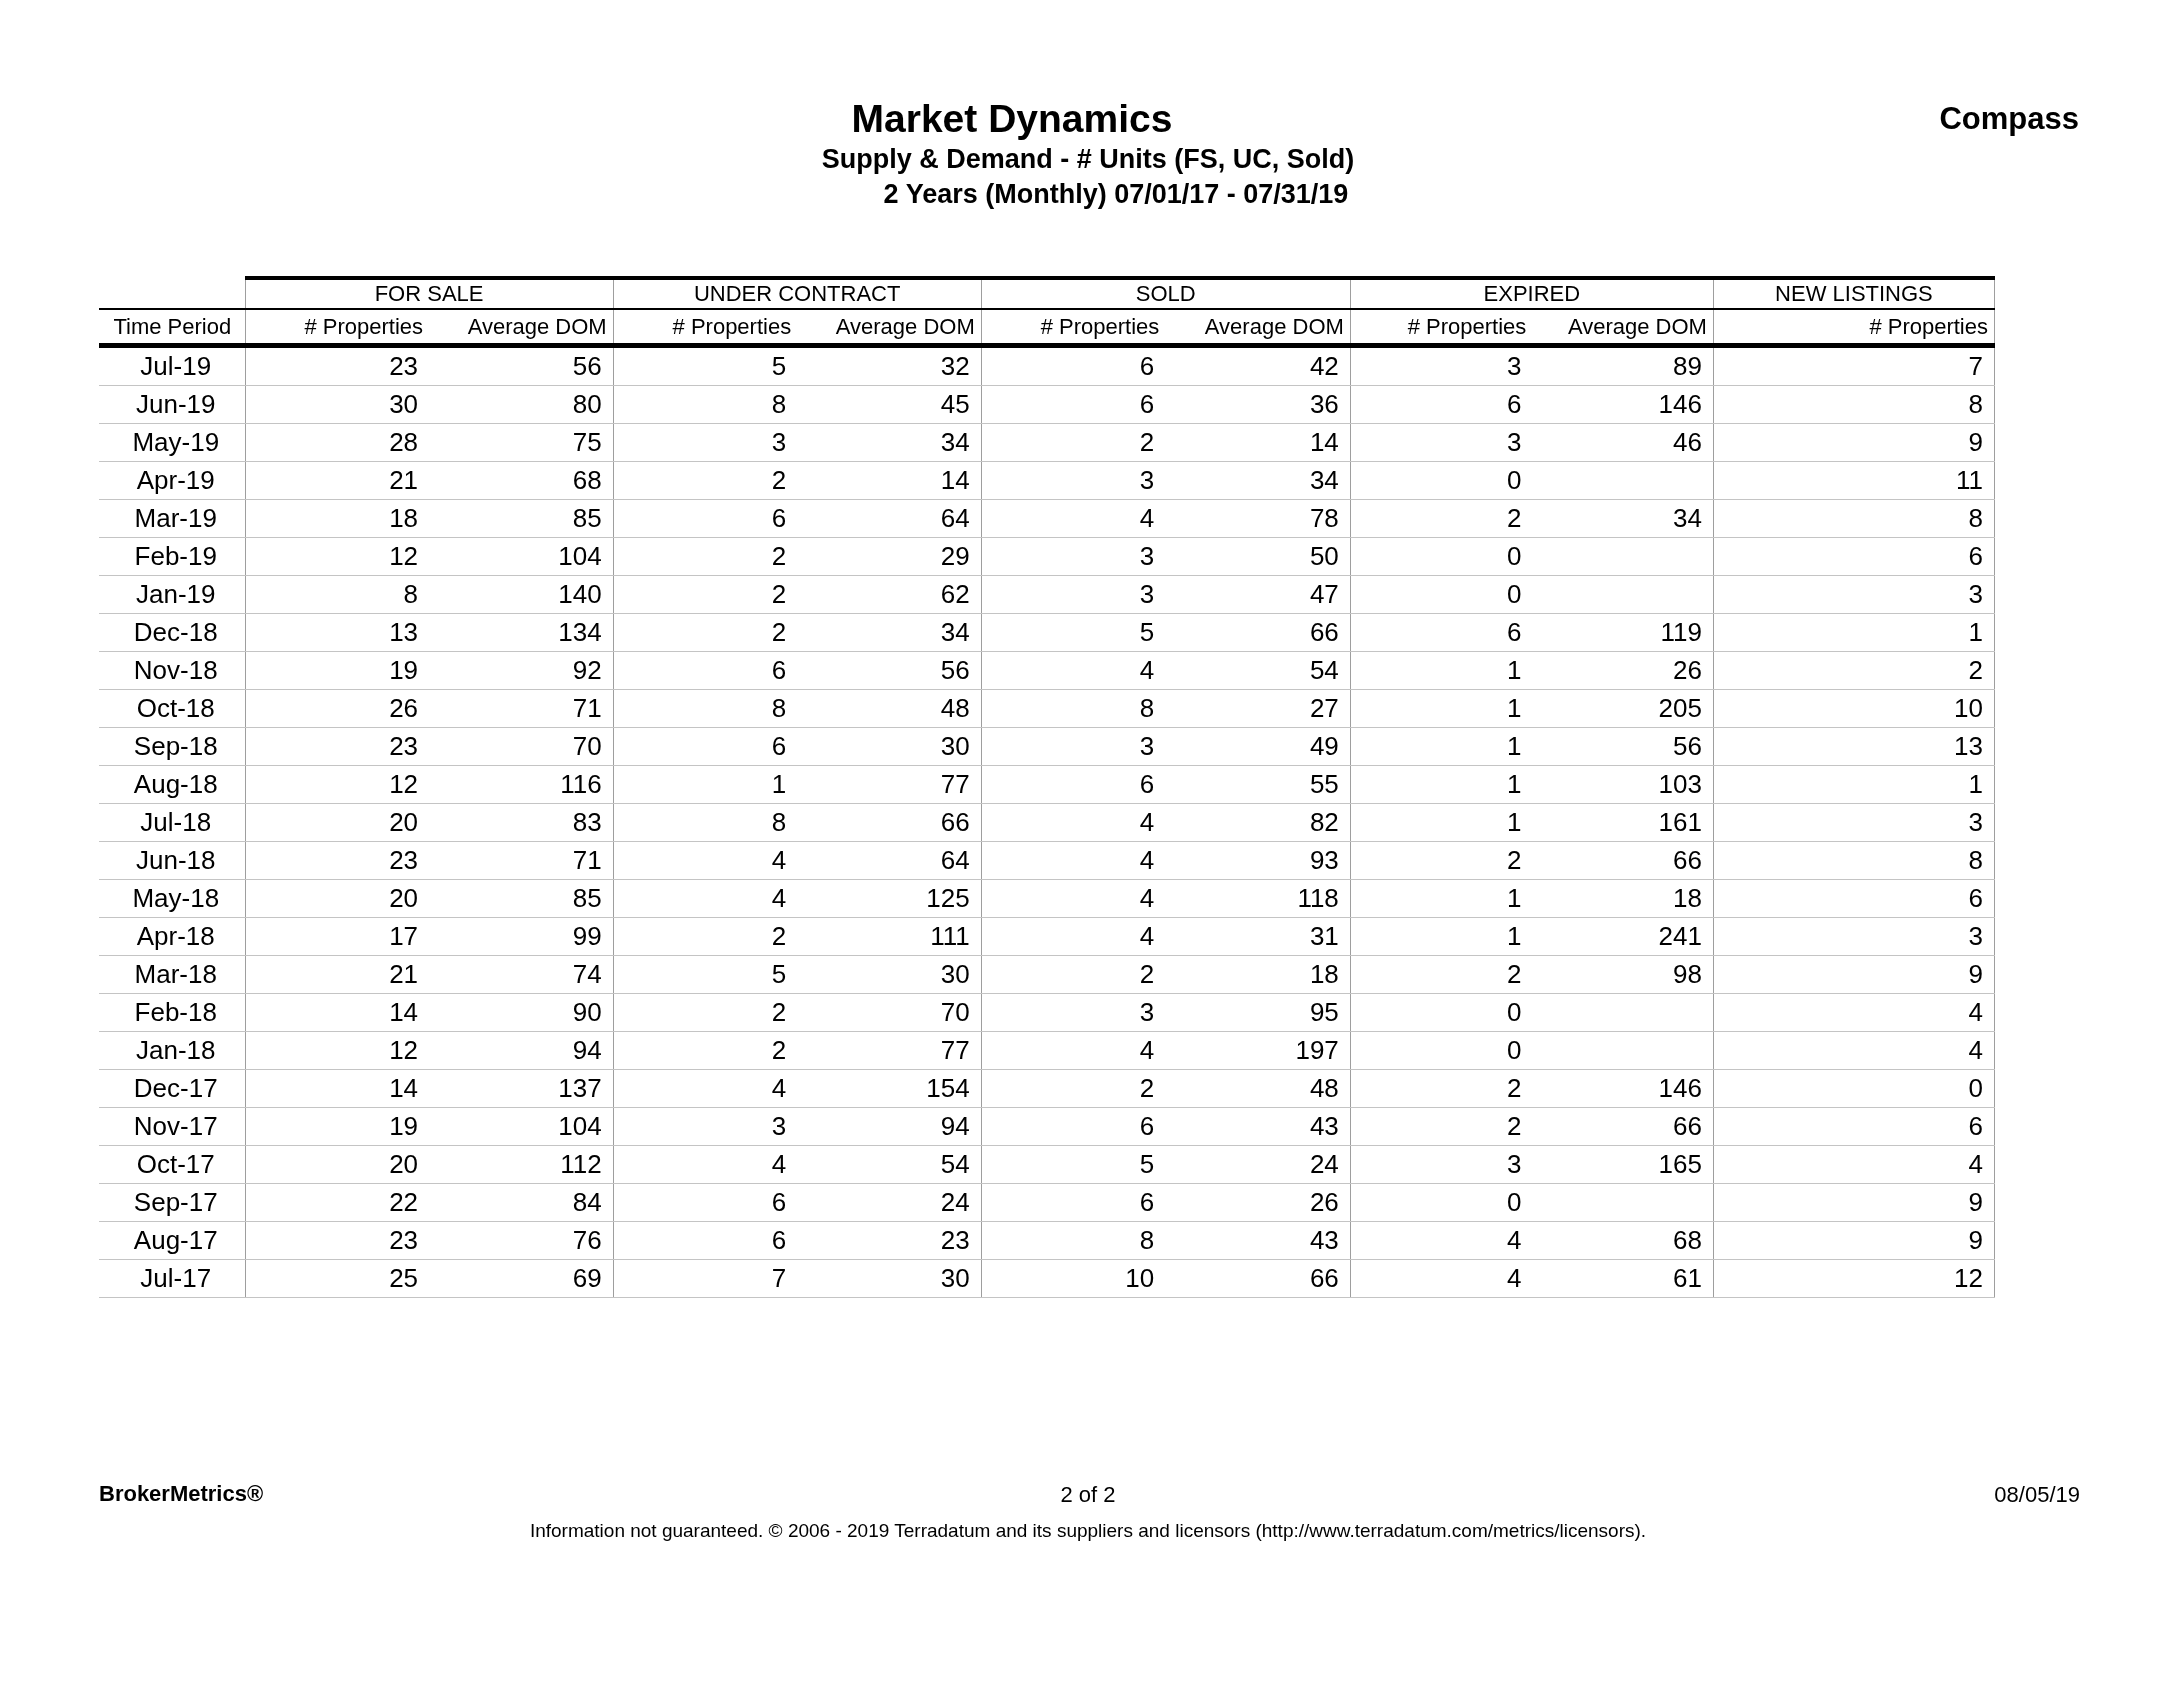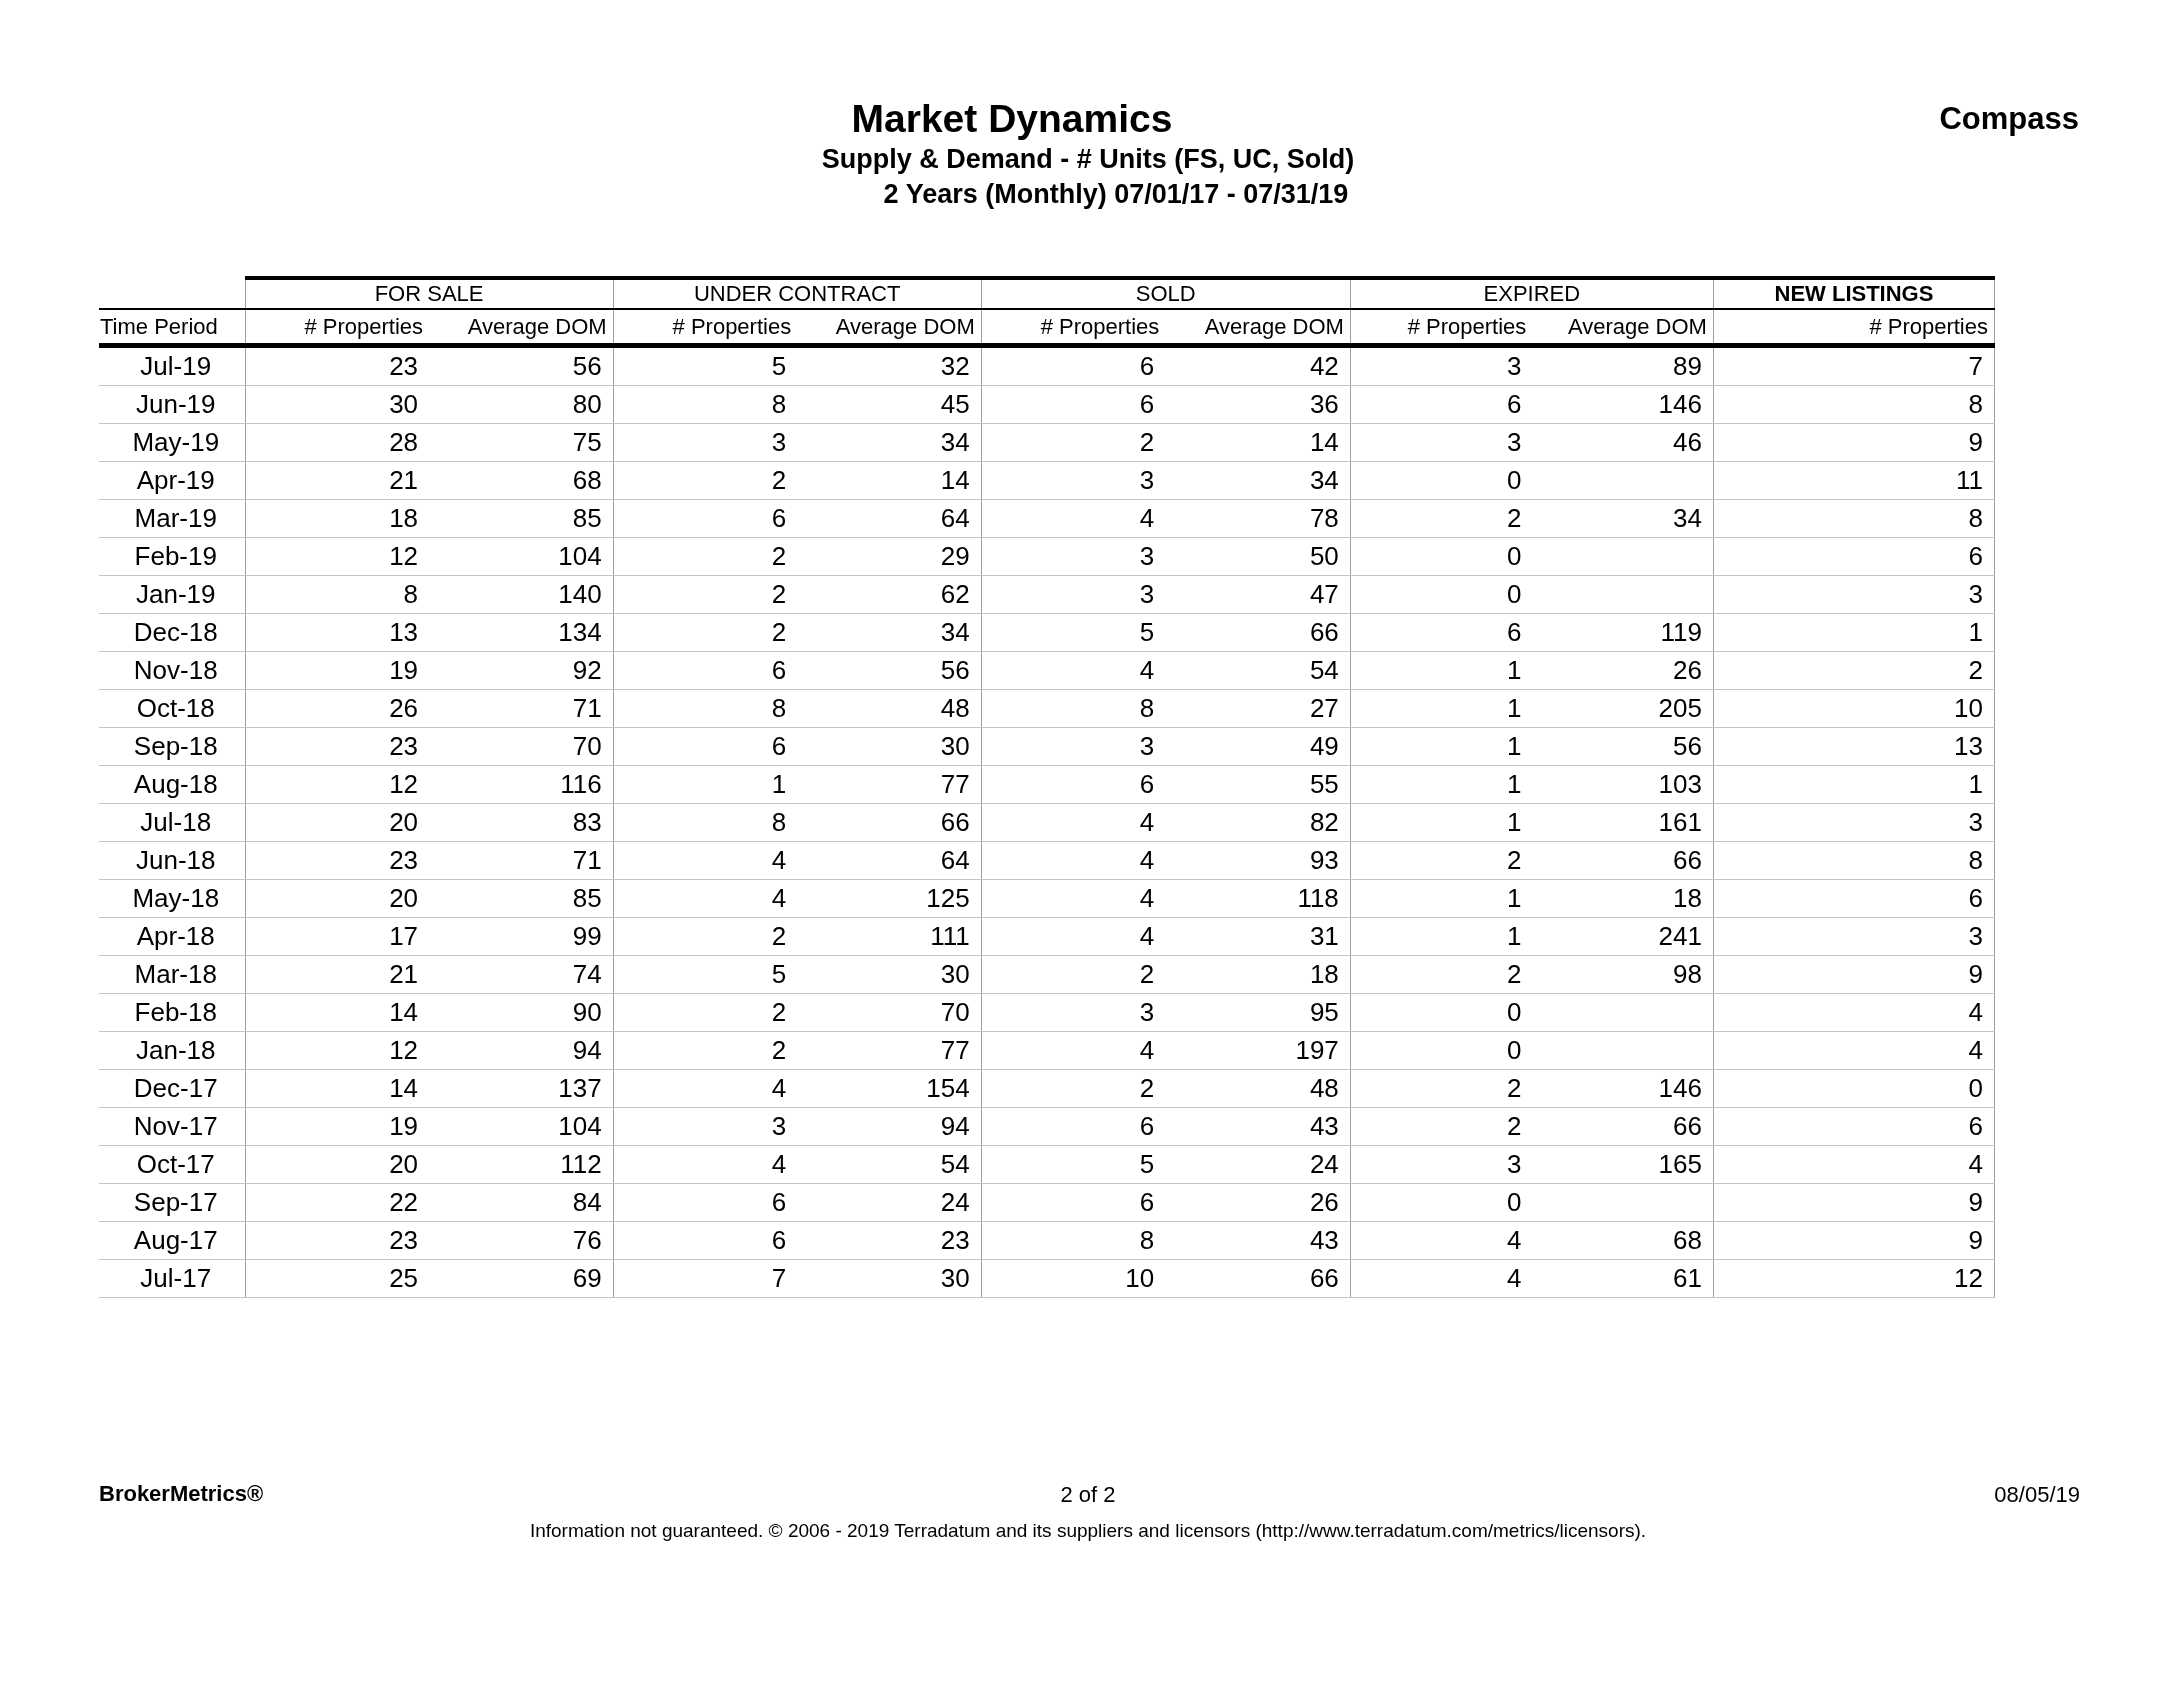--- a/index.html
+++ b/index.html
@@ -42,29 +42,29 @@
     font-weight: normal;
   }
   
   tr.grouprow th, tr.grouprow td { height: 26px; font-size: 22px; }
   th.group {
     border-top: 4px solid #000;
     border-bottom: 2px solid #000;
     border-left: 1px solid #9e9e9e;
     text-align: center;
   }
-  th.group.last { border-right: 1px solid #9e9e9e; font-weight: bold; }
+  th.group.last { border-right: 1px solid #9e9e9e; }
   td.corner { border-bottom: 2px solid #000; }
 
   
   tr.subrow th { height: 31px; font-size: 22px; border-bottom: 5px solid #000; }
   th.sub { text-align: right; padding-right: 6px; }
   th.sub.gs { border-left: 1px solid #9e9e9e; }
   th.sub.last { border-right: 1px solid #9e9e9e; }
-  th.sub.time { text-align: left; padding-right: 0; }
+  th.sub.time { text-align: center; padding-right: 0; }
 
   
   tbody td {
     height: 35px;
     font-size: 26px;
     border-bottom: 1px solid #c4c4c4;
   }
   td.c-num { text-align: right; padding-right: 11px; }
   td.c-time { text-align: center; padding-left: 9px; }
   td.gs { border-left: 1px solid #9e9e9e; }

